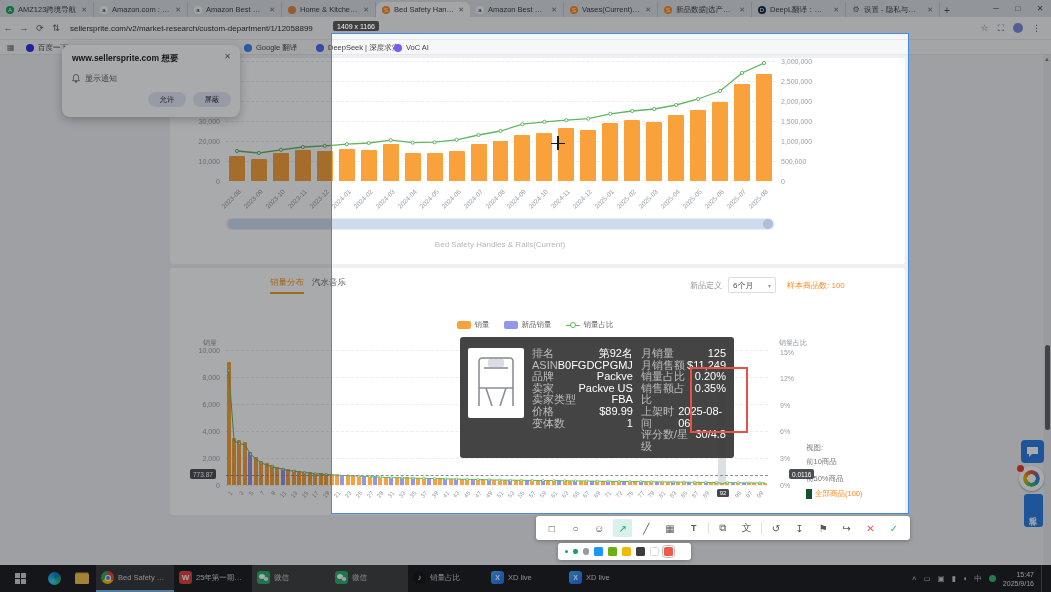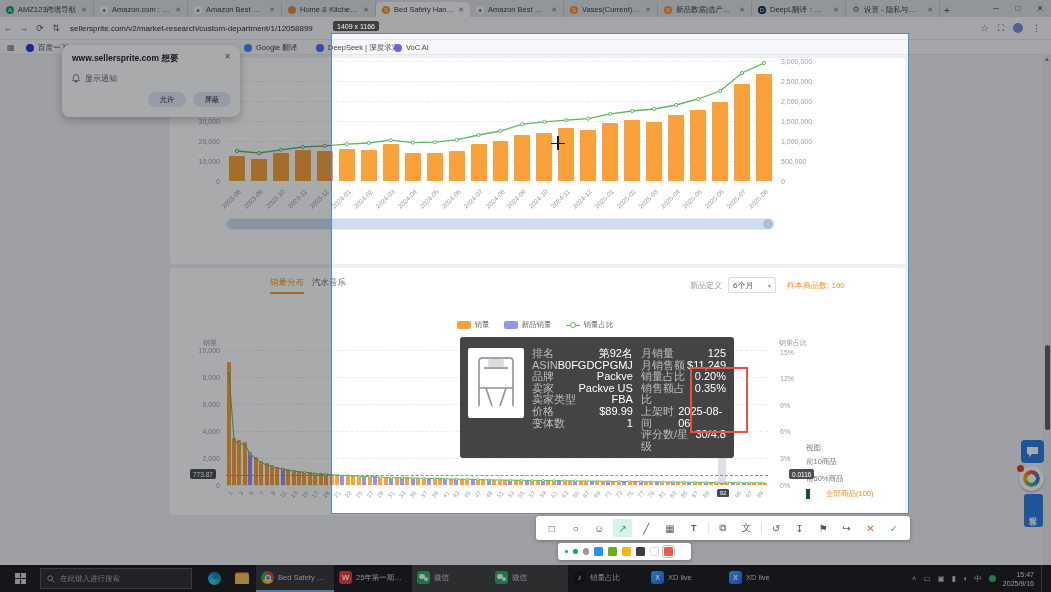--- a/index.html
+++ b/index.html
@@ -62,21 +62,21 @@
   .lgswatch { width:14px; height:8px; border-radius:2px; }
   .lgline { width:14px; height:8px; position:relative; }
   .lgline::before { content:""; position:absolute; left:0; right:0; top:3.5px; border-top:1px solid #5fb75f; }
   .lgline::after { content:""; position:absolute; left:4px; top:1px; width:4px; height:4px; border:1px solid #5fb75f; border-radius:50%; background:#fff; }
 
   .dashline { position:absolute; border-top:1px dashed #8a8f96; height:0; }
   .ptrbadge { position:absolute; background:#4a4d52; color:#fff; font-size:6.5px; padding:1.5px 3px; border-radius:2px; white-space:nowrap; }
   #hoverstripe { position:absolute; background:rgba(140,152,170,0.30); }
   #hoverxlab { position:absolute; background:#45484d; color:#fff; font-size:6px; padding:1px 2.5px; border-radius:1.5px; }
   .viewopt { position:absolute; font-size:7.5px; color:#777; white-space:nowrap; }
-  .viewopt.sel { color:#ff8a1e; border-left:4px solid #14532d; padding-left:16px; }
+  .viewopt.sel { color:#ff8a1e; border-left:6px solid #14532d; padding-left:3px; }
 
   
   #tooltip { left:460px; top:337px; width:274px; background:rgba(58,58,58,0.95); border-radius:3px; padding:6px 8px; z-index:15; color:#fff; }
   #tt-title { font-size:8px; line-height:11px; }
   #tt-body { display:flex; gap:8px; margin-top:5px; }
   #tt-img { width:56px; height:70px; background:#fff; border-radius:2px; flex:none; display:flex; align-items:center; justify-content:center; }
   .ttcol { flex:1; }
   .ttrow { display:flex; font-size:11px; line-height:11.6px;justify-content:flex-end; }
   .ttrow .k { color:#bdbdbd; }
   .ttrow .v { margin-left:auto; color:#fff; }
@@ -238,20 +238,21 @@
       </div>
     </div>
 
   <div id="page" class="abs"></div>
 
   <div id="panel1" class="abs panel"></div>
   <div id="brush" class="abs">
     <div id="brushfill"></div>
     <div id="brushhandle"></div>
   </div>
+  <div id="subtitle" class="abs">Bed Safety Handles &amp; Rails(Current)</div>
 
   <div id="panel2" class="abs panel">
     <span id="p2tab1" class="p2tab">销量分布</span>
     <span id="p2tab2" class="p2tab">汽水音乐</span>
     <span id="newdef-label">新品定义</span>
     <div id="newdef-select">
       <span>6个月</span>
       <span style="font-size:6px;color:#999;">▾</span>
     </div>
     <span id="sample-count">样本商品数: 100</span>
@@ -413,27 +414,20 @@
   <div id="cross-v" class="abs"></div>
 
   <div id="taskbar" class="abs">
     <div id="startbtn">
       <div id="startgrid">
           <i></i>
           <i></i>
           <i></i>
           <i></i>
         </div>
-    </div>
-    <div id="tb-search">
-      <svg width="8" height="8" viewBox="0 0 8 8">
-          <circle cx="3.2" cy="3.2" r="2.4" fill="none" stroke="#a9abb0" stroke-width="0.9"></circle>
-          <line x1="5" y1="5" x2="7.4" y2="7.4" stroke="#a9abb0" stroke-width="0.9"></line>
-        </svg>
-      <span>在此键入进行搜索</span>
     </div>
     <div id="tb-items" style="display:flex;height:27px;">
         <div class="tb-iconbtn">
           <div class="ic-circle" style="width: 13px; height: 13px; background: conic-gradient(from 210deg, rgb(53, 210, 242), rgb(34, 165, 226), rgb(13, 120, 201), rgb(43, 182, 115), rgb(53, 210, 242));"></div>
         </div>
         <div class="tb-iconbtn">
           <div style="width: 14px; height: 10px; background: rgb(249, 195, 74); border-radius: 1px; box-shadow: rgb(224, 169, 58) 0px -2px 0px -0.5px;"></div>
         </div>
         <div class="tb-item active">
           <div class="ic-circle" style="width: 13px; height: 13px; background: conic-gradient(rgb(234, 67, 53) 0deg, rgb(234, 67, 53) 33%, rgb(251, 188, 5) 0deg, rgb(251, 188, 5) 66%, rgb(52, 168, 83) 0deg, rgb(52, 168, 83) 100%);">

